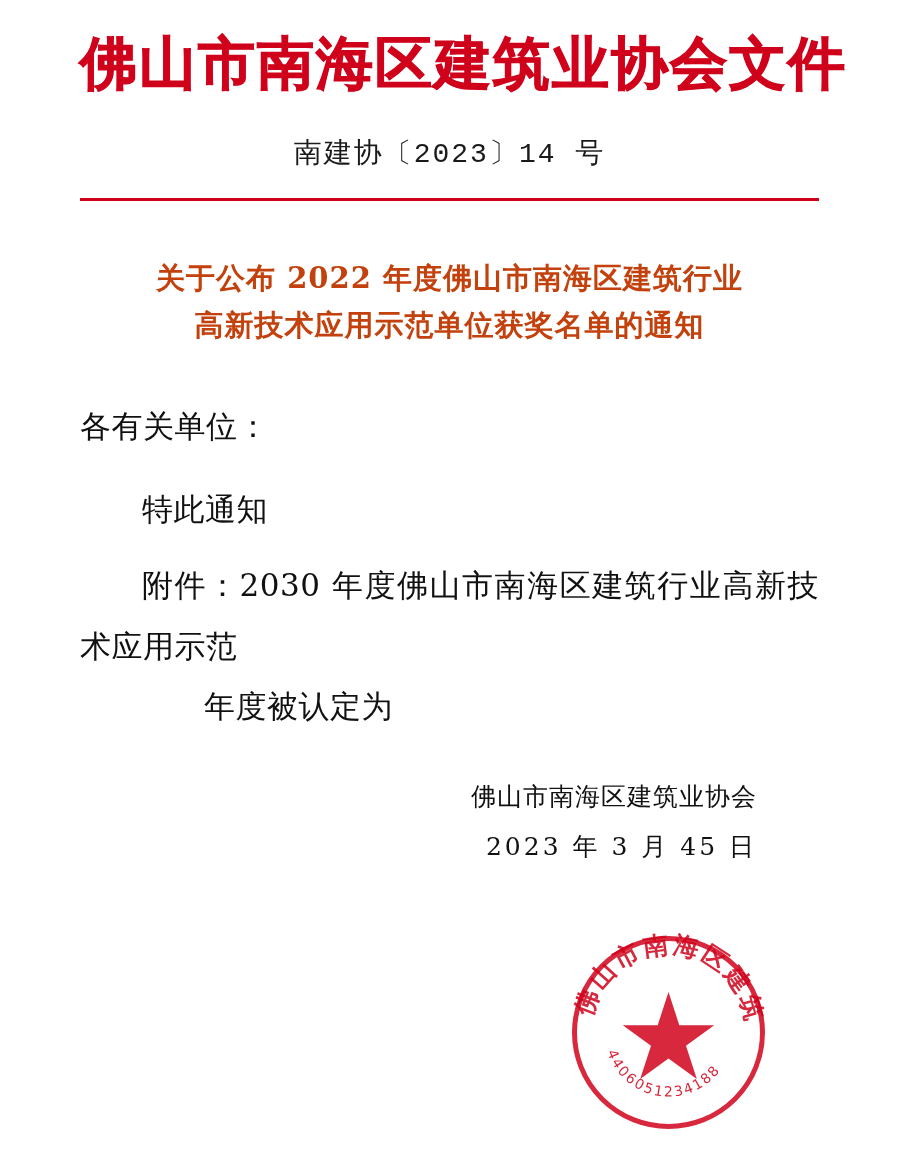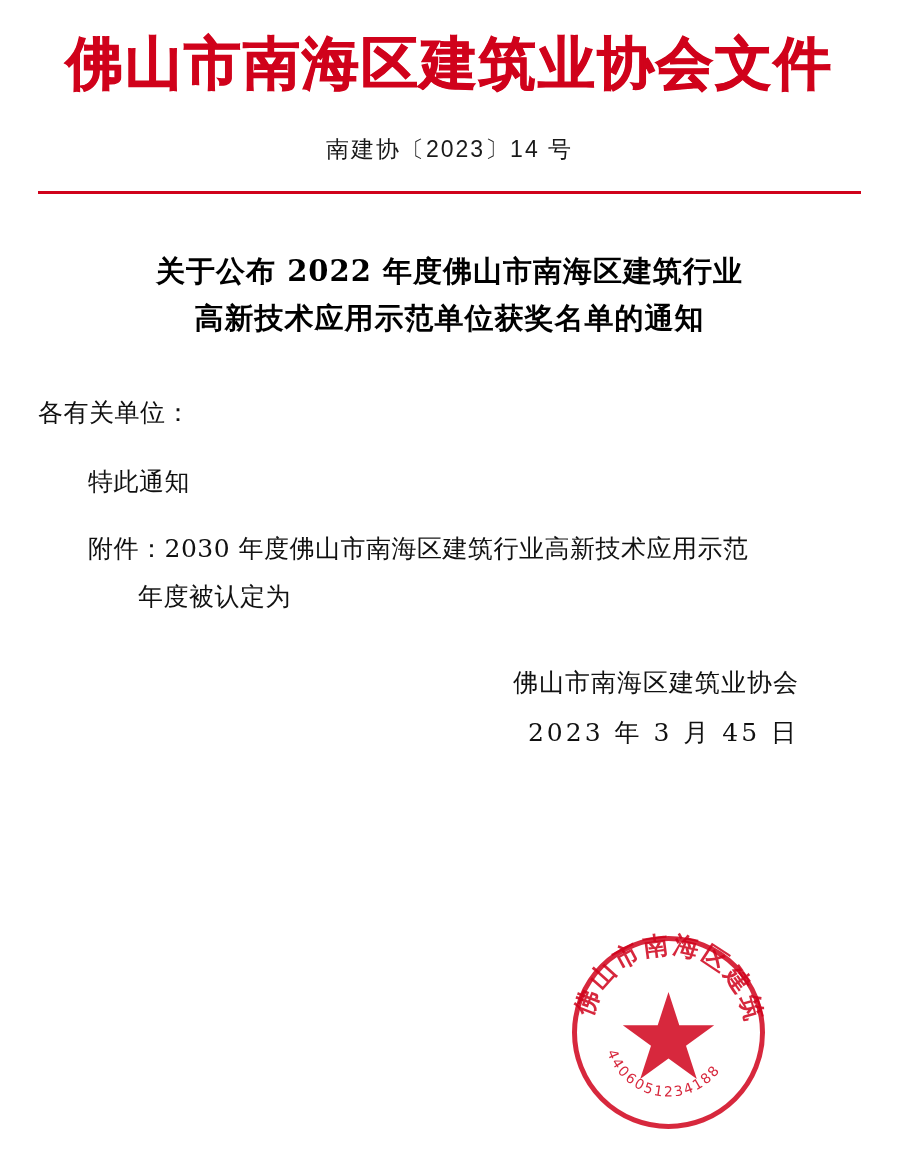--- a/index.html
+++ b/index.html
@@ -14,21 +14,21 @@
     font-family: "DejaVu Serif", "Liberation Serif", serif;
     color: #111111;
     overflow: hidden;
   }
 
   .page {
     position: relative;
     width: 899px;
     height: 1159px;
     box-sizing: border-box;
-    padding: 0 38px;
+    padding: 0 80px;
   }
 
   
   .masthead {
     text-align: center;
     padding-top: 30px;
   }
   .masthead-title {
     color: #d0021b;
     font-family: "DejaVu Serif", "Liberation Serif", serif;
@@ -36,66 +36,65 @@
     font-size: 57px;
     letter-spacing: 2px;
     line-height: 1.15;
     white-space: nowrap;
     -webkit-text-stroke: 1px #d0021b;
   }
 
   .doc-number {
     text-align: center;
     margin-top: 38px;
-    font-size: 23px;
+    font-size: 28px;
     letter-spacing: 2px;
     color: #1a1a1a;
-    font-family: Liberation Sans, sans-serif;
+    font-family: Liberation Mono, monospace;
   }
 
   .red-rule {
     margin: 26px 0 0 0;
     height: 3px;
     background: #d0021b;
     width: 100%;
   }
 
   
   .doc-title {
     margin-top: 54px;
     text-align: center;
     font-weight: bold;
     font-size: 29px;
     line-height: 1.65;
     letter-spacing: 1px;
-    color: #000000;
+    color: #c2410c;
   }
   .doc-title div { white-space: nowrap; }
 
   
   .body-block {
     margin-top: 46px;
-    font-size: 25px;
+    font-size: 31px;
     line-height: 1.95;
     letter-spacing: 0.5px;
     color: #111;
   }
   .salutation {
     text-indent: 0;
   }
   .para {
     text-indent: 2em;
     text-align: justify;
     text-justify: inter-ideograph;
     margin-top: 4px;
   }
   .notice-line {
     text-indent: 2em;
     margin-top: 22px;
-    font-family: Liberation Mono, monospace;
   }
   .attach-line {
     text-indent: 2em;
     margin-top: 16px;
     text-align: justify;
   }
   .attach-cont {
     text-indent: 4em;
     margin-top: 0;
   }

